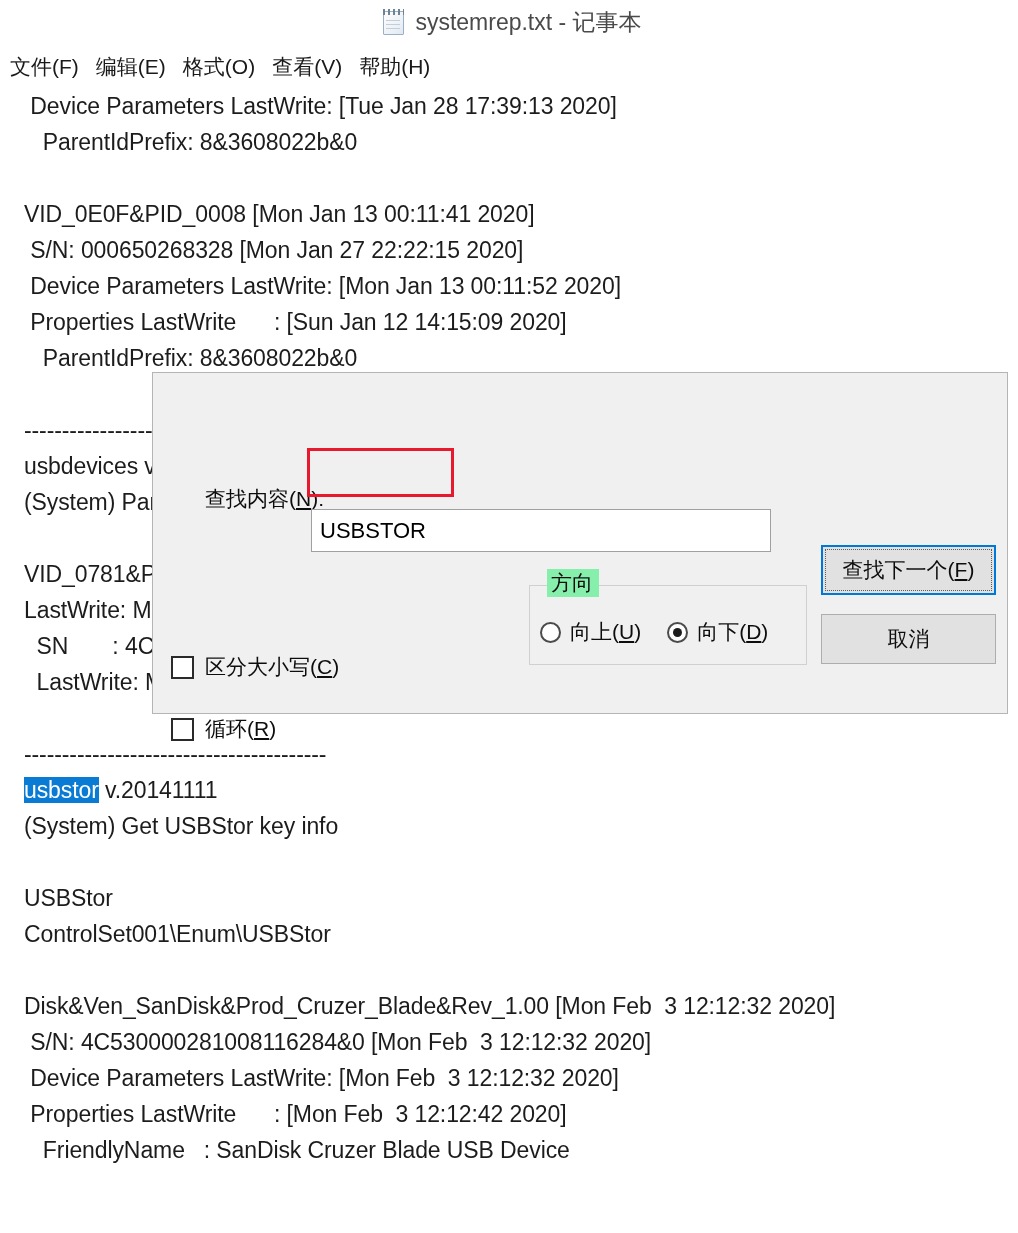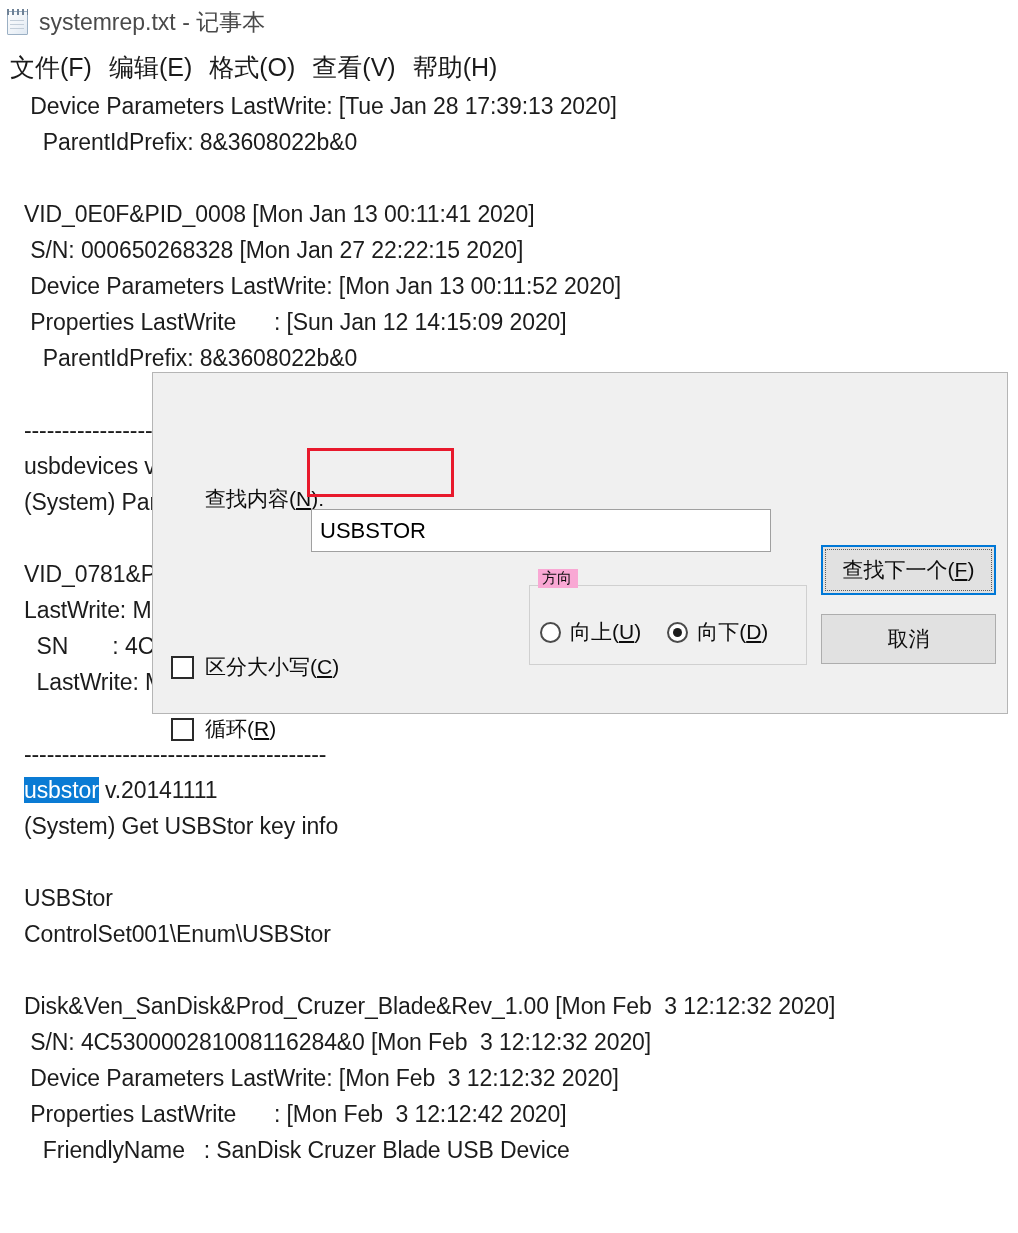--- a/index.html
+++ b/index.html
@@ -19,20 +19,21 @@
 
   
   .titlebar {
     position: absolute;
     left: 0; top: 0;
     width: 1018px; height: 44px;
     display: flex;
     align-items: center;
     padding-left: 4px;
     background: #ffffff;
+    justify-content: center;
   }
   .np-icon {
     width: 26px; height: 28px;
     position: relative;
     margin-right: 9px;
     flex: 0 0 auto;
   }
   .np-icon .sheet {
     position: absolute;
     left: 3px; top: 3px;
@@ -66,21 +67,21 @@
   .menubar {
     position: absolute;
     left: 0; top: 50px;
     width: 1018px; height: 34px;
     display: flex;
     align-items: center;
     padding-left: 10px;
     background: #ffffff;
   }
   .menu-item {
-    font-size: 25px;
+    font-size: 21px;
     color: #1a1a1a;
     margin-right: 17px;
     white-space: nowrap;
     cursor: default;
   }
 
   
   .textarea {
     position: absolute;
     left: 0; top: 88px;
@@ -214,24 +215,24 @@
 
   
   .groupbox {
     position: absolute;
     left: 376px; top: 160px;
     width: 278px; height: 80px;
     border: 1px solid #d0d0d0;
   }
   .group-legend {
     position: absolute;
-    left: 8px; top: -17px;
-    background: #f9a8d4;
+    left: 17px; top: -17px;
+    background: #86efac;
     padding: 0 6px 0 4px;
-    font-size: 15px;
+    font-size: 21px;
     color: #0d0d0d;
     white-space: nowrap;
   }
   .radio-row {
     position: absolute;
     left: 10px; top: 32px;
     display: flex;
     align-items: center;
   }
   .radio-opt {

